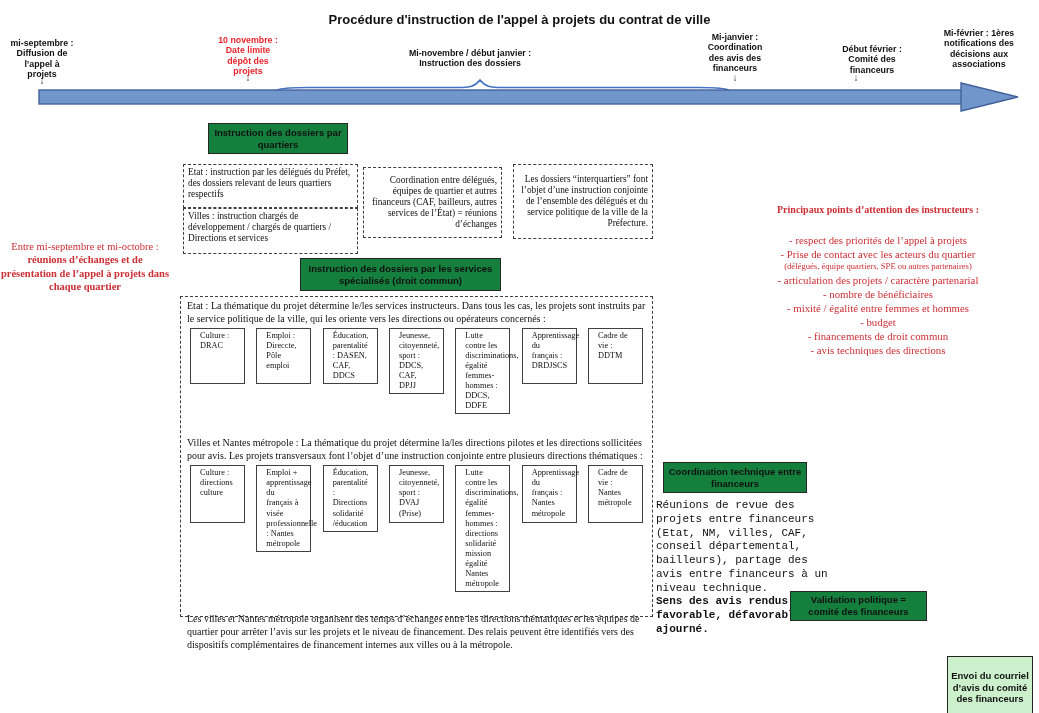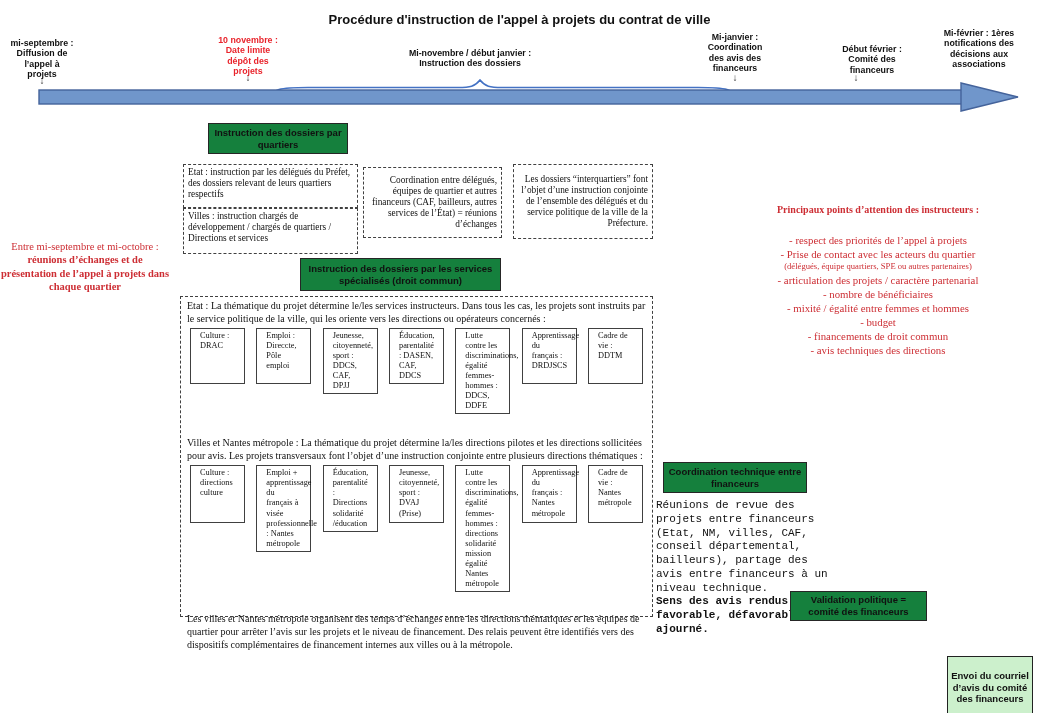--- a/index.html
+++ b/index.html
@@ -133,22 +133,22 @@
 
   <div class="abs rednote p-leftnote"><span>Entre mi-septembre et mi-octobre : </span><span class="boldpart">réunions d’échanges et de présentation de l’appel à projets dans chaque quartier</span></div>
 
   <div class="abs blue-head p-h2">Instruction des dossiers par les services spécialisés (droit commun)</div>
 
   <div class="abs bigbox p-bigbox">
     <p class="para">Etat : La thématique du projet détermine le/les services instructeurs. Dans tous les cas, les projets sont instruits par le service politique de la ville, qui les oriente vers les directions ou opérateurs concernés :</p>
     <div class="boxrow row1">
       <div class="minibox">Culture : DRAC</div>
       <div class="minibox">Emploi : Direccte, Pôle emploi</div>
+      <div class="minibox">Éducation, parentalité : DASEN, CAF, DDCS</div>
       <div class="minibox">Jeunesse, citoyenneté, sport : DDCS, CAF, DPJJ</div>
-      <div class="minibox">Éducation, parentalité : DASEN, CAF, DDCS</div>
       <div class="minibox">Lutte contre les discriminations, égalité femmes-hommes : DDCS, DDFE</div>
       <div class="minibox">Apprentissage du français : DRDJSCS</div>
       <div class="minibox">Cadre de vie : DDTM</div>
     </div>
     <p class="para para2">Villes et Nantes métropole : La thématique du projet détermine la/les directions pilotes et les directions sollicitées pour avis. Les projets transversaux font l’objet d’une instruction conjointe entre plusieurs directions thématiques :</p>
     <div class="boxrow row2">
       <div class="minibox">Culture : directions culture</div>
       <div class="minibox">Emploi + apprentissage du français à visée professionnelle : Nantes métropole</div>
       <div class="minibox">Éducation, parentalité : Directions solidarité /éducation</div>
       <div class="minibox">Jeunesse, citoyenneté, sport : DVAJ (Prise)</div>

